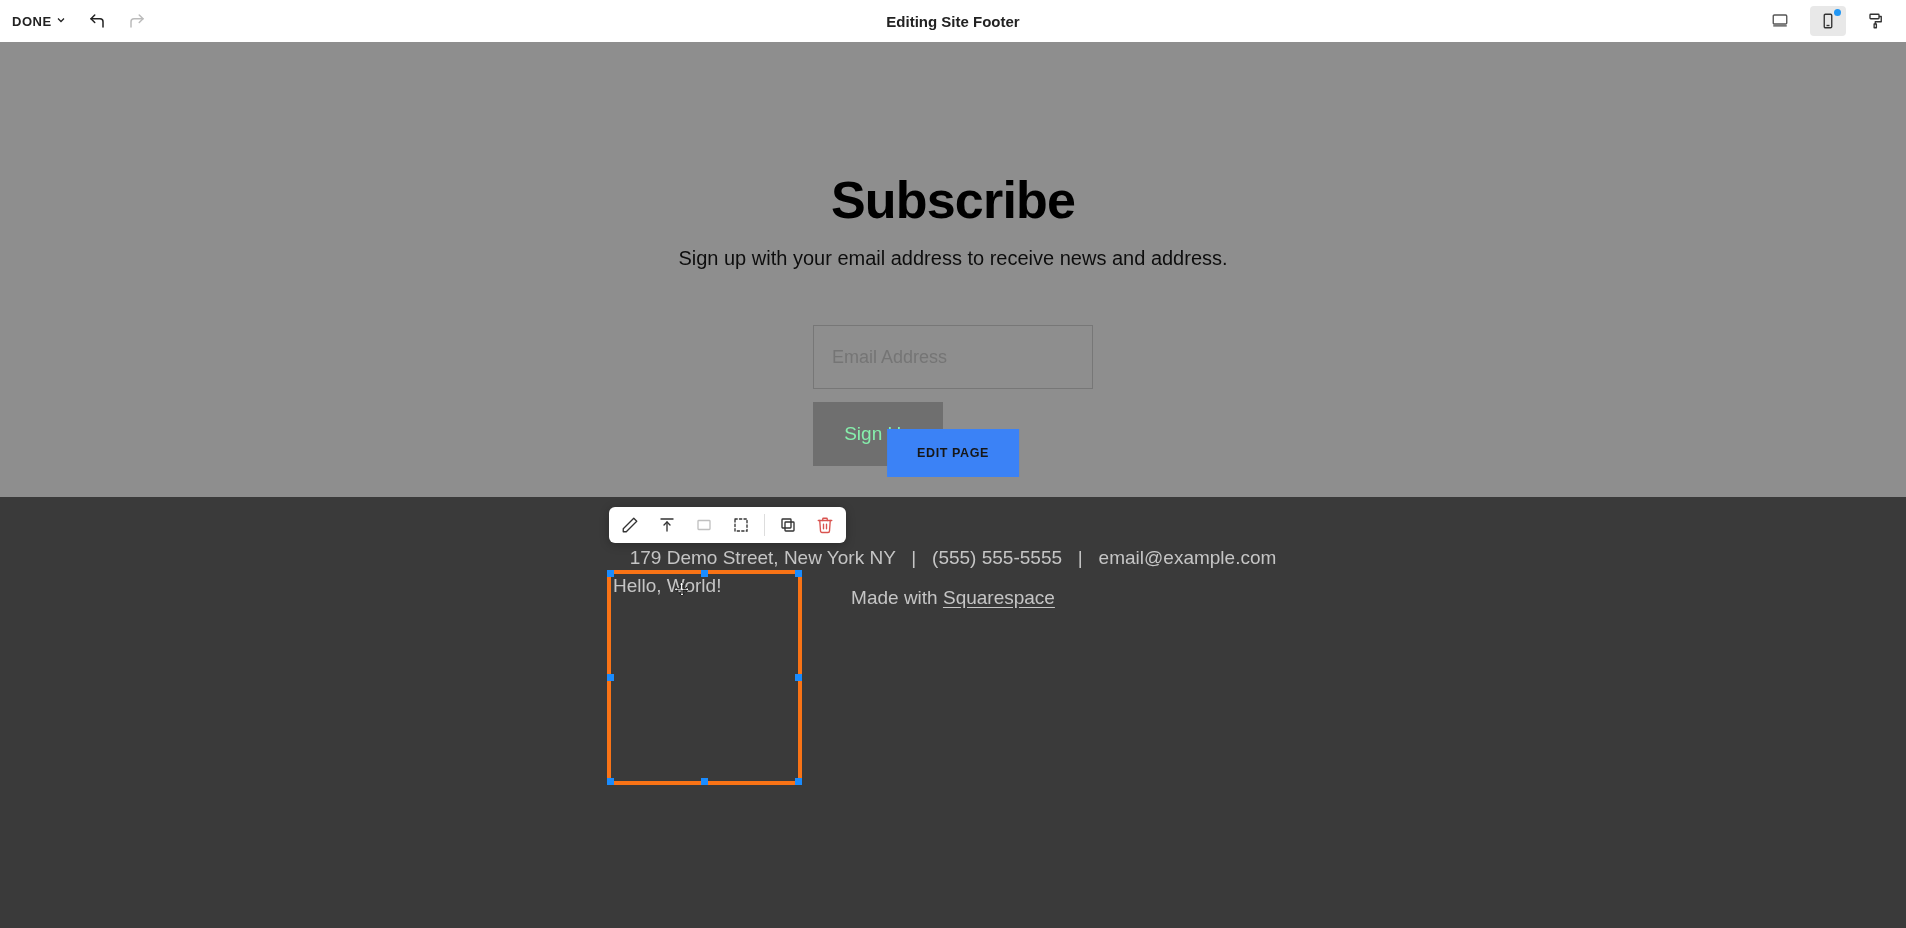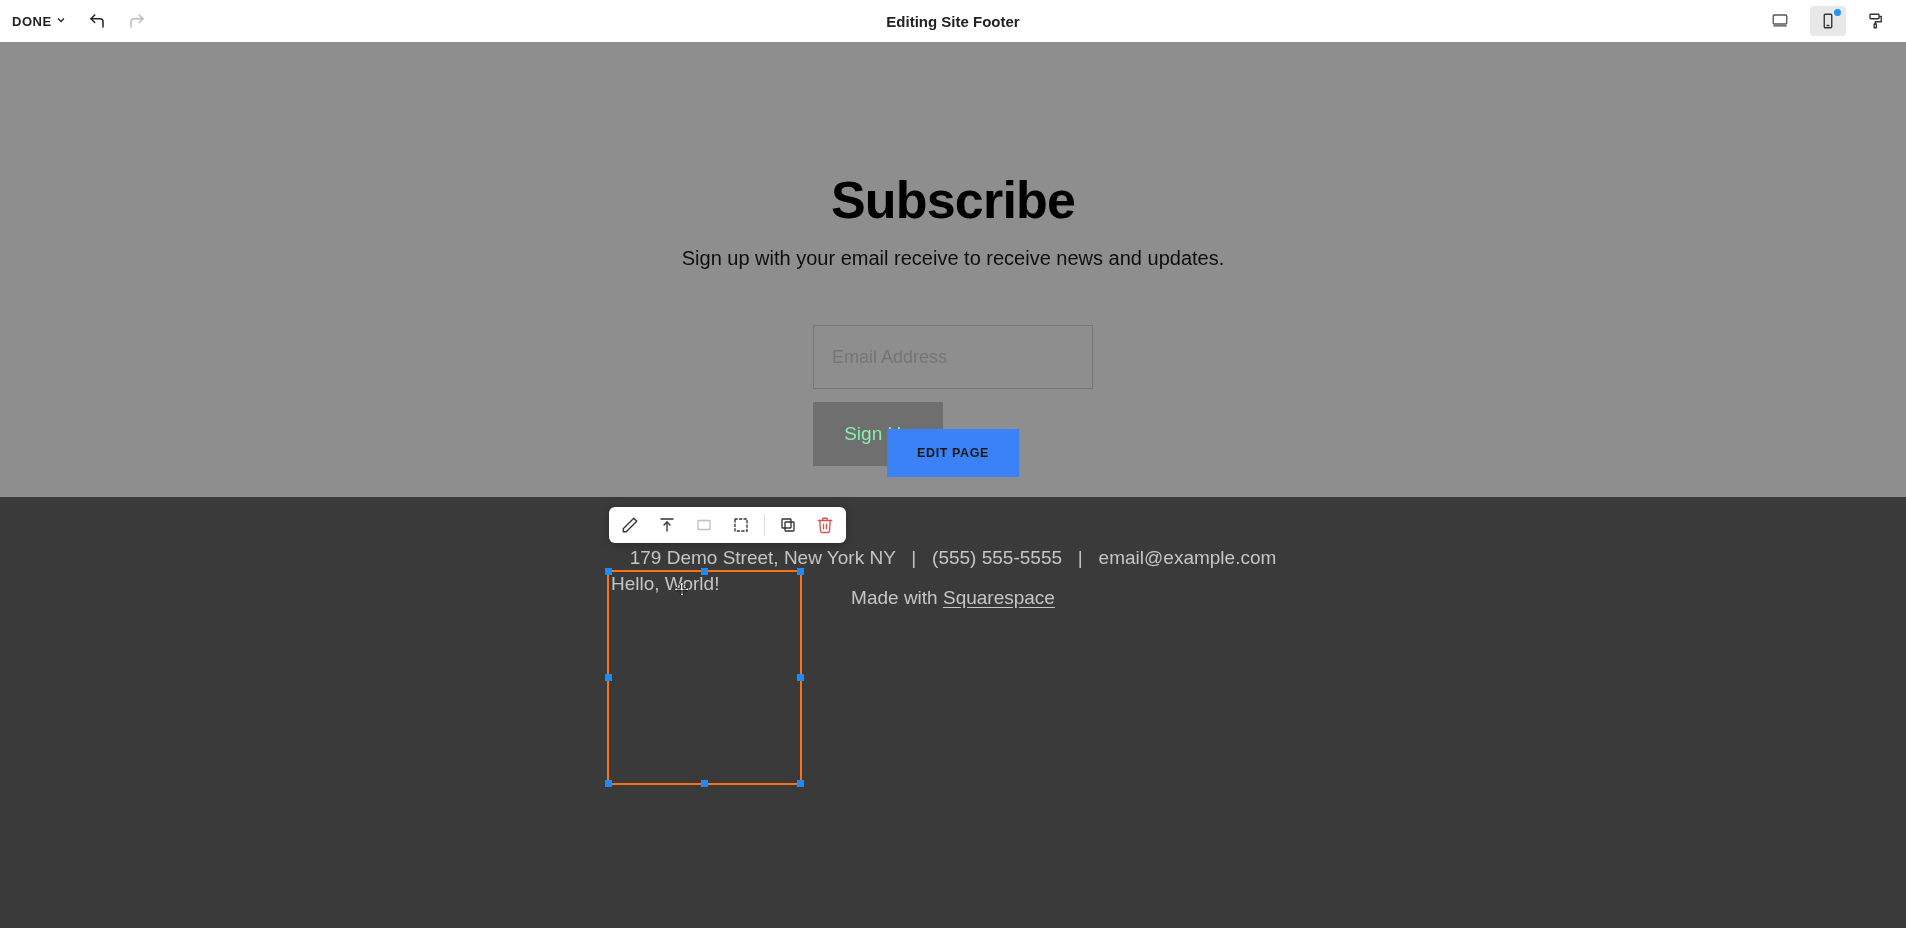--- a/index.html
+++ b/index.html
@@ -106,21 +106,21 @@
     }
     .tb-btn { width:28px; height:28px; display:flex; align-items:center; justify-content:center; cursor:pointer; border-radius:4px;}
     .tb-btn svg { width:18px; height:18px; }
     .tb-btn.disabled { opacity:.3; }
     .tb-sep { width:1px; height:22px; background:#ddd; }
 
     .selected-block {
       position:absolute;
       left:607px; top:570px;
       width:195px; height:215px;
-      border: 2px solid #f97316;
+      border: 4px solid #f97316;
       z-index: 20;
       color:#c5c5c5;
       font-size:19px;
       text-align:left;
       padding: 1px 2px;
     }
     .handle {
       position:absolute; width:7px; height:7px; background:#1a8cff;
     }
     .h-tl{top:-4px; left:-4px;} .h-tm{top:-4px; left:calc(50% - 4px);} .h-tr{top:-4px; right:-4px;}
@@ -180,21 +180,21 @@
           <rect x="9.5" y="16" width="3" height="5"></rect>
         </svg>
     </div>
   </div>
 </div>
 
 <div class="canvas-area">
 
   <div class="subscribe-section">
     <div class="subscribe-title">Subscribe</div>
-    <div class="subscribe-sub">Sign up with your email receive to receive news and updates.</div>
+    <div class="subscribe-sub">Sign up with your email address to receive news and address.</div>
     <div class="subscribe-form">
       <input class="email-input" placeholder="Email Address" style="">
       <div class="signup-btn">Sign Up</div>
     </div>
     <button class="edit-page-btn">EDIT PAGE</button>
   </div>
 
   <div class="footer-section">
     <div class="footer-line1">179 Demo Street, New York NY   |   (555) 555-5555   |   email@example.com</div>
     <div class="footer-line2">

